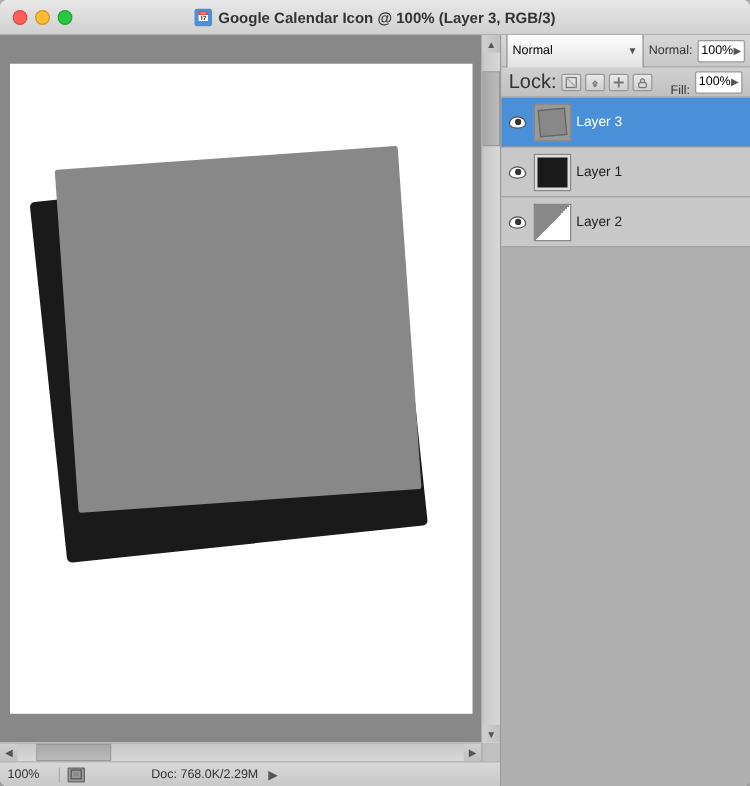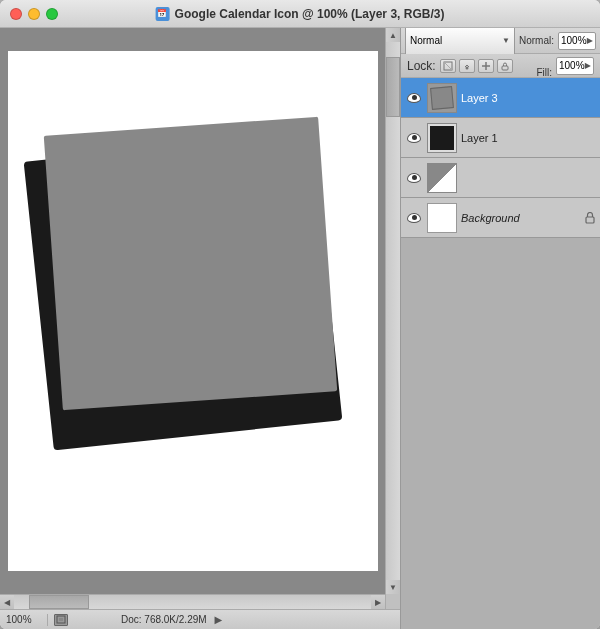--- a/index.html
+++ b/index.html
@@ -233,21 +233,21 @@
       height: 24px;
       background: linear-gradient(to bottom, #d0d0d0, #c0c0c0);
       border-bottom: 1px solid #aaa;
       display: flex;
       align-items: center;
       padding: 0 6px;
       gap: 4px;
     }
 
     .lock-label {
-      font-size: 12px;
+      font-size: 16px;
       color: #333;
     }
 
     .lock-icons {
       display: flex;
       gap: 3px;
       align-items: center;
     }
 
     .lock-icon-btn {
@@ -601,37 +601,21 @@
 
         <div class="layer-item">
           <div class="layer-visibility">
             <div class="eye-icon">
               <div class="eye-pupil"></div>
             </div>
           </div>
           <div class="layer-thumbnail" style="background:#ddd;">
             <div class="thumb-stripe"></div>
           </div>
-        </div>
-
-        <div class="layer-item">
-          <div class="layer-visibility">
-            <div class="eye-icon">
-              <div class="eye-pupil"></div>
-            </div>
-          </div>
-          <div class="layer-thumbnail" style="background:#fff;border:1px solid #999;">
-            <div class="thumb-white"></div>
-          </div>
-          <span class="layer-name layer-name-italic">Background</span>
-          <div class="layer-lock-icon">
-            <svg width="10" height="12" viewBox="0 0 10 12">
-              <rect x="1" y="5" width="8" height="6" rx="1" fill="none" stroke="#666" stroke-width="1.2"></rect>
-              <path d="M2.5 5 V3 A2.5 2.5 0 0 1 7.5 3 V5" fill="none" stroke="#666" stroke-width="1.2"></path>
-            </svg>
-          </div>
-        </div>
+          <span class="layer-name">Layer 2</span>
+        </div>
+
 
       </div>
 
     </div>
   </div>
 </div>
 
 </body></html>

